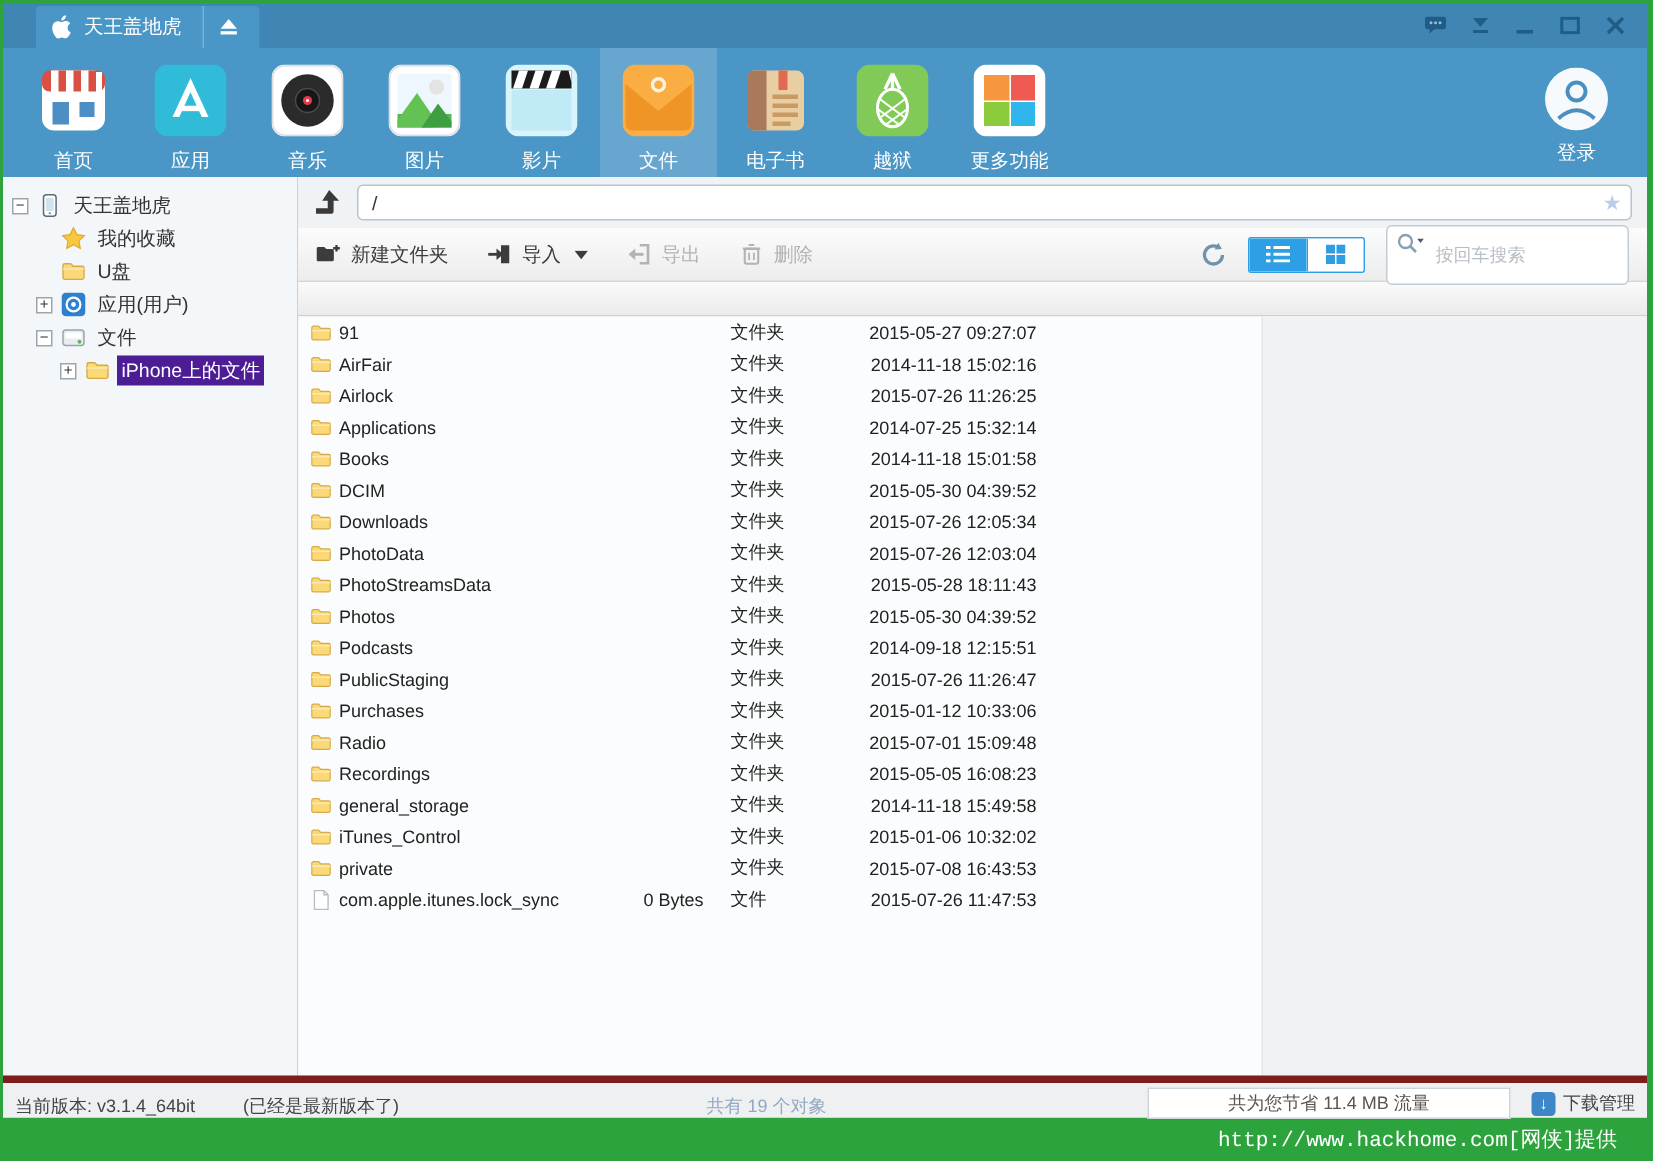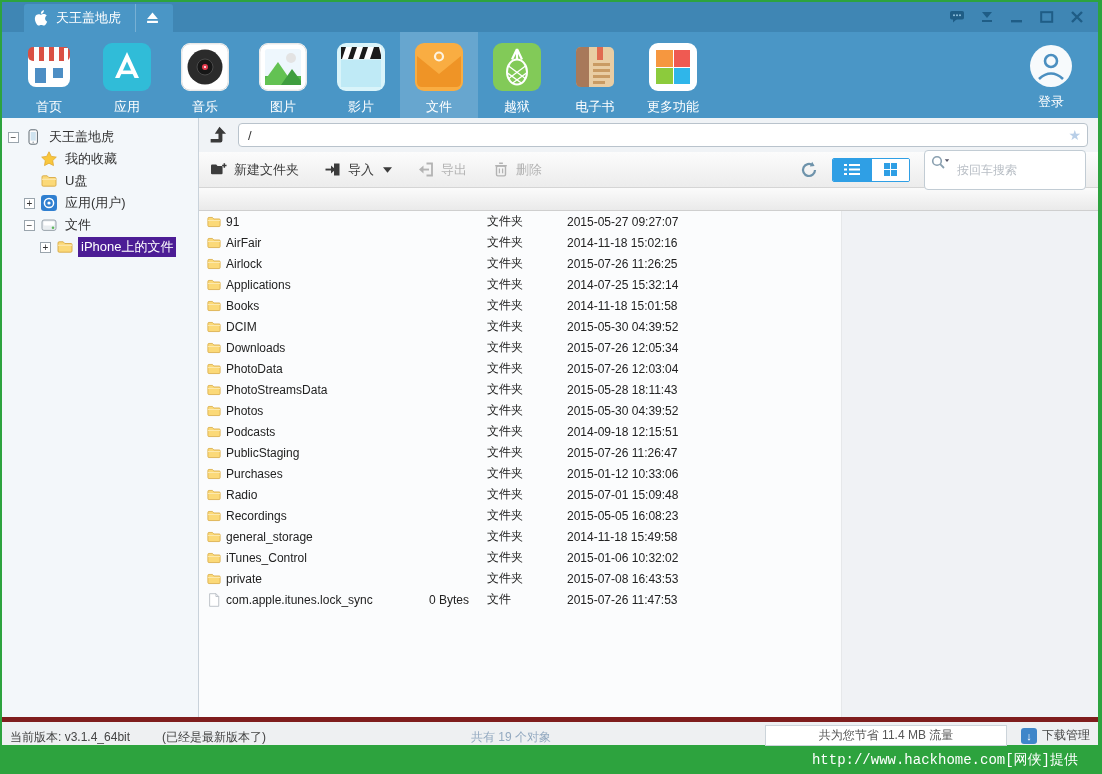--- a/index.html
+++ b/index.html
@@ -70,21 +70,21 @@
   .th-target { width:150px; }
   .th-fill { flex:1; border-right:none; }
   .tbody { flex:1; position:relative; overflow:hidden; background:#fbfcfd; }
   .right-strip { position:absolute; left:642px; right:0; top:0; bottom:0; background:#f0f2f5; border-left:1px solid #e6e8ea; }
   .trow { position:relative; z-index:1; height:21px; display:flex; align-items:center; font-size:12px; color:#222; }
   .c { overflow:hidden; white-space:nowrap; }
   .c-name { width:200px; padding-left:8px; display:flex; align-items:center; gap:5px; }
   .row-icon { width:14px; height:14px; flex:0 0 14px; }
   .c-size { width:80px; text-align:right; padding-right:10px; }
   .c-type { width:80px; padding-left:8px;font-family:Liberation Serif, serif; }
-  .c-date { width:132px; padding-left:8px; }
+  .c-date { width:132px; padding-left:8px;text-align:right; }
   .c-target { width:150px; padding-left:8px; }
 
   
   .statusbar { position:absolute; left:0; right:0; bottom:0; height:28px; background:#eef0f2; border-top:5px solid #7f1d1d; font-size:12px; color:#444; }
   .sb-version { position:absolute; left:8px; top:7px; }
   .sb-note { position:absolute; left:160px; top:7px; }
   .sb-count { position:absolute; left:425px; top:7px; color:#93a9c0;margin-left:44px; }
   .sb-savings { position:absolute; left:763px; top:3px; width:242px; height:21px; line-height:19px; background:#fff; border:1px solid #ccd4da; text-align:center; color:#555; }
   .sb-dl { position:absolute; right:8px; top:5px; display:flex; align-items:center; gap:5px; }
   .dl-ic { width:16px; height:16px; background:#3f86c9; border-radius:3px; color:#fff; display:flex; align-items:center; justify-content:center; font-size:11px; font-weight:bold; }
@@ -221,41 +221,41 @@
                 <rect width="48" height="48" rx="9" fill="#f9ad42"></rect>
                 <path d="M2 13 L24 31 L46 13 L46 39 Q46 44 41 44 L7 44 Q2 44 2 39 Z" fill="#ef9426"></path>
                 <circle cx="24" cy="13.5" r="4" fill="none" stroke="#fdf3e0" stroke-width="2.2"></circle>
               </svg>
             </span>
             <span class="nav-label">文件</span>
           </div>
           <div class="nav-item">
             <span class="ic nav-icon">
               <svg viewBox="0 0 48 48">
-                <rect width="48" height="48" rx="9" fill="#82ca58"></rect>
-                <ellipse cx="24" cy="29" rx="10" ry="12.5" fill="none" stroke="#fff" stroke-width="2"></ellipse>
-                <path d="M15.5 23 L33 36 M14.5 30 L29 40.5 M32.5 23 L15 36 M33.5 30 L19 40.5" stroke="#fff" stroke-width="1.4"></path>
-                <path d="M24 6 L19 16.5 M24 6 L24 16.5 M24 6 L29 16.5" stroke="#fff" stroke-width="2.2" fill="none"></path>
-              </svg>
-            </span>
-            <span class="nav-label">越狱</span>
-          </div>
-          <div class="nav-item">
-            <span class="ic nav-icon">
-              <svg viewBox="0 0 48 48">
                 <rect x="5" y="4" width="38" height="40" rx="5" fill="#e9cda3"></rect>
                 <path d="M5 9 Q5 4 10 4 h8 v40 h-8 Q5 44 5 39 Z" fill="#a8795a"></path>
                 <rect x="26" y="4" width="6" height="13" fill="#e06a50"></rect>
                 <rect x="22" y="20" width="17" height="3" fill="#c99b63"></rect>
                 <rect x="22" y="26" width="17" height="3" fill="#c99b63"></rect>
                 <rect x="22" y="32" width="17" height="3" fill="#c99b63"></rect>
                 <rect x="22" y="38" width="12" height="3" fill="#c99b63"></rect>
               </svg>
             </span>
             <span class="nav-label">电子书</span>
+          </div>
+          <div class="nav-item">
+            <span class="ic nav-icon">
+              <svg viewBox="0 0 48 48">
+                <rect width="48" height="48" rx="9" fill="#82ca58"></rect>
+                <ellipse cx="24" cy="29" rx="10" ry="12.5" fill="none" stroke="#fff" stroke-width="2"></ellipse>
+                <path d="M15.5 23 L33 36 M14.5 30 L29 40.5 M32.5 23 L15 36 M33.5 30 L19 40.5" stroke="#fff" stroke-width="1.4"></path>
+                <path d="M24 6 L19 16.5 M24 6 L24 16.5 M24 6 L29 16.5" stroke="#fff" stroke-width="2.2" fill="none"></path>
+              </svg>
+            </span>
+            <span class="nav-label">越狱</span>
           </div>
           <div class="nav-item">
             <span class="ic nav-icon">
               <svg viewBox="0 0 48 48">
                 <rect width="48" height="48" rx="9" fill="#fff"></rect>
                 <rect x="7" y="7" width="17" height="17" fill="#f6973f"></rect>
                 <rect x="25" y="7" width="16" height="17" fill="#ef5a52"></rect>
                 <rect x="7" y="25" width="17" height="16" fill="#8ccb3c"></rect>
                 <rect x="25" y="25" width="16" height="16" fill="#2fb6ea"></rect>
               </svg>

